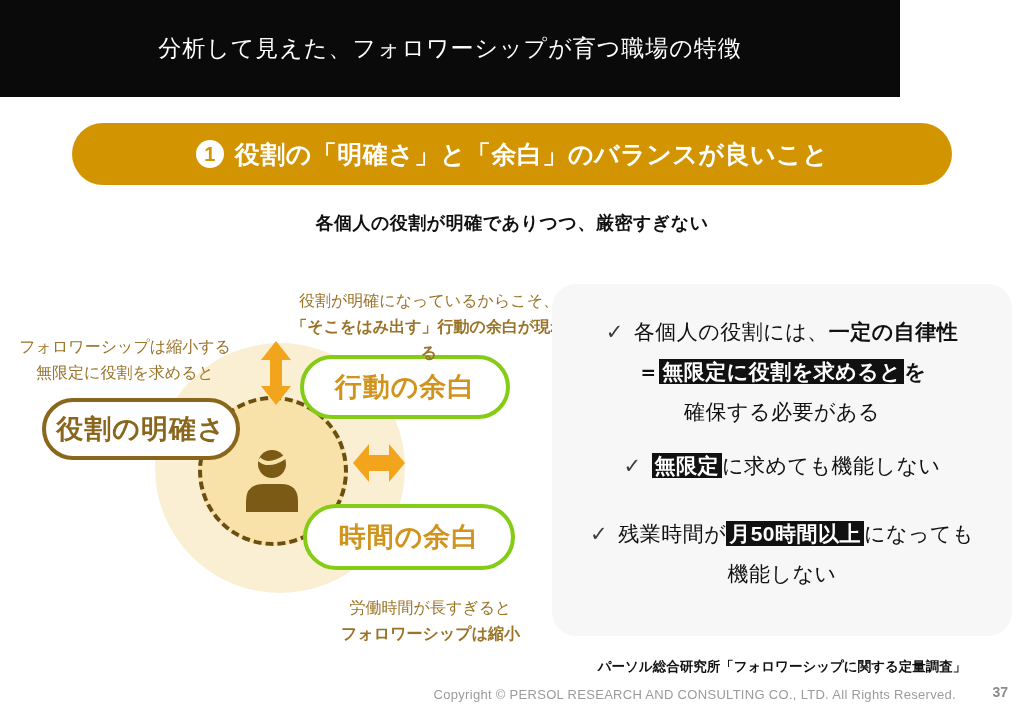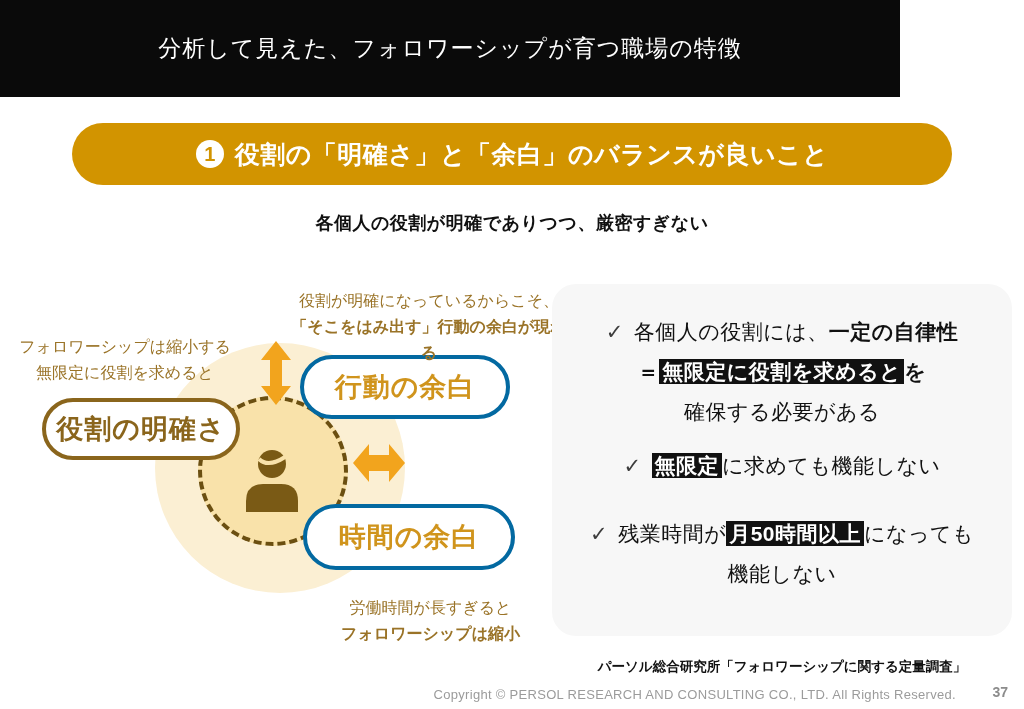--- a/index.html
+++ b/index.html
@@ -23,21 +23,21 @@
     font-size:18px;font-weight:bold;color:#111111;letter-spacing:0.5px;}
   
   .diagram{position:absolute;left:0;top:270px;width:560px;height:420px;}
   .big-circle{position:absolute;left:155px;top:73px;width:250px;height:250px;border-radius:50%;
     background:#fbefd3;}
   .dashed-circle{position:absolute;left:198px;top:126px;width:150px;height:150px;border-radius:50%;
     background:#f9e2aa;border:4px dashed #6b4f11;box-sizing:border-box;}
   .pill{position:absolute;background:#ffffff;border-radius:36px;display:flex;align-items:center;
     justify-content:center;font-weight:bold;font-size:27px;box-sizing:border-box;letter-spacing:1px;}
   .pill-brown{border:4px solid #8a651c;color:#8a651c;}
-  .pill-orange{border:4px solid #0369a1;color:#d0941c;}
+  .pill-orange{border:4px solid #84cc16;color:#d0941c;}
   .pill-role{left:42px;top:128px;width:198px;height:62px;}
   .pill-action{left:300px;top:85px;width:210px;height:64px;}
   .pill-time{left:303px;top:234px;width:212px;height:66px;}
   .ann{position:absolute;text-align:center;color:#9a7327;font-size:16px;line-height:26px;}
   .ann .bold{font-weight:bold;}
   .ann-left{left:10px;top:64px;width:230px;}
   .ann-top{left:288px;top:18px;width:282px;}
   .ann-bottom{left:318px;top:325px;width:225px;}
   .arrow-svg{position:absolute;}
   .arrow-v{left:261px;top:71px;}

